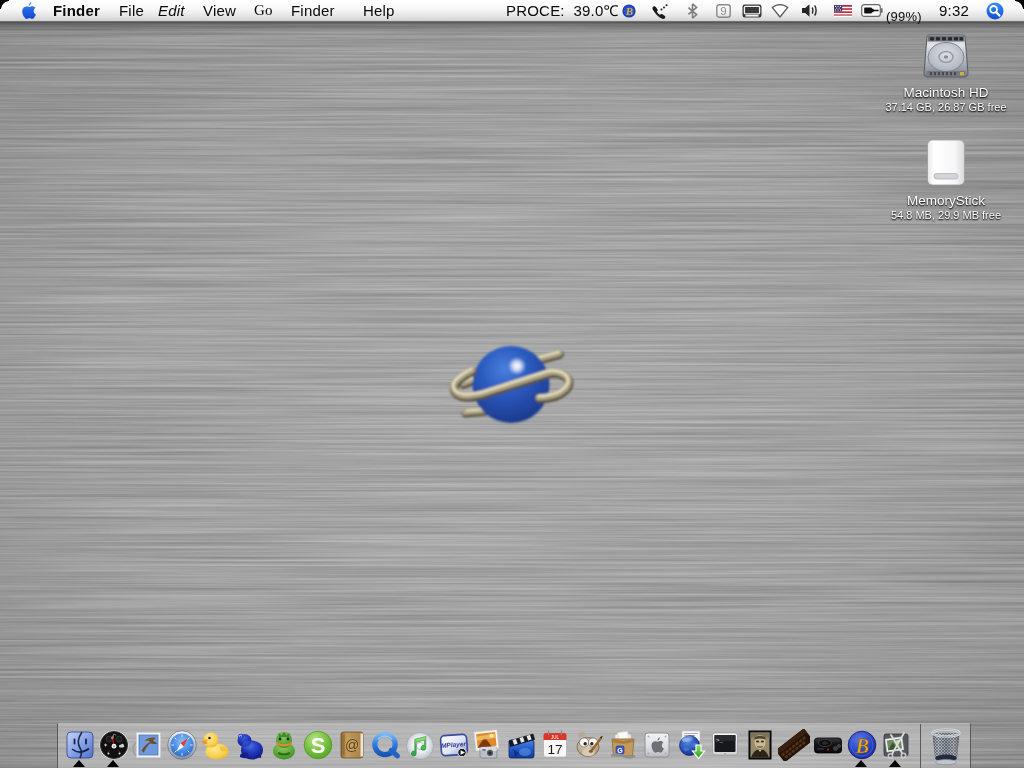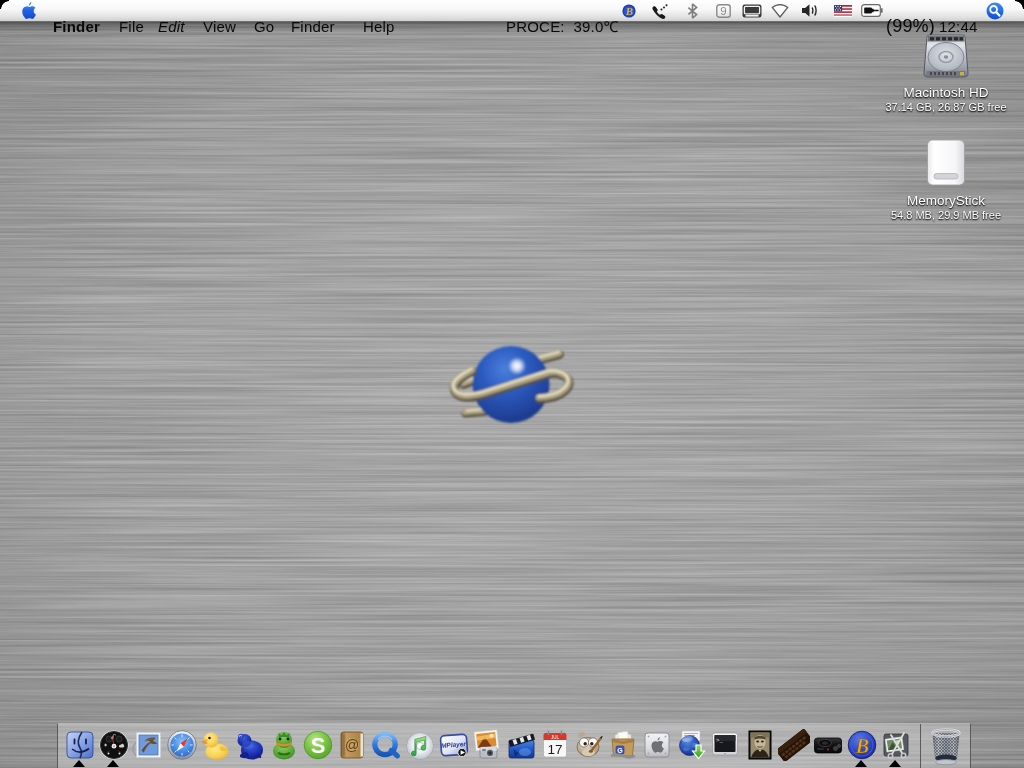--- a/index.html
+++ b/index.html
@@ -1,21 +1,21 @@
 <!DOCTYPE html>
 <html><head><meta charset="utf-8">
 <style>
 html,body{margin:0;padding:0;width:1024px;height:768px;overflow:hidden;background:#9f9f9f;}
 body{font-family:"Liberation Sans",sans-serif;position:relative;}
 .abs{position:absolute;}
 #vig{left:0;top:0;width:1024px;height:768px;
  background:radial-gradient(ellipse 780px 560px at 512px 400px, rgba(255,255,255,0.09), rgba(255,255,255,0.0) 55%, rgba(0,0,0,0.13) 100%);}
 #mbshadow{left:0;top:21px;width:1024px;height:12px;background:linear-gradient(to bottom, rgba(0,0,0,0.50), rgba(0,0,0,0.22) 35%, rgba(0,0,0,0.0));}
 #menubar{left:0;top:0;width:1024px;height:21px;background:linear-gradient(to bottom,#ffffff 0%,#f7f7f7 45%,#e2e2e2 80%,#cfcfcf 100%);border-bottom:1px solid #6f6f6f;}
-.mi{position:absolute;top:16px;height:21px;line-height:21px;font-size:15px;letter-spacing:0.2px;color:#090909;}
+.mi{position:absolute;top:0;height:21px;line-height:21px;font-size:15px;letter-spacing:0.2px;color:#090909;}
 .cornerTL{left:0;top:0;width:9px;height:9px;background:radial-gradient(circle at 100% 100%, rgba(0,0,0,0) 7.5px, #000 8px);}
 .cornerTR{right:0;top:0;width:9px;height:9px;background:radial-gradient(circle at 0% 100%, rgba(0,0,0,0) 7.5px, #000 8px);}
 .dlabel{position:absolute;width:200px;text-align:center;color:#fff;text-shadow:0 1px 2px rgba(0,0,0,0.85), 0 1px 1px rgba(0,0,0,0.6);}
 #dock{left:57px;top:723px;width:912px;height:45px;background:rgba(235,235,235,0.34);border-left:1px solid #5a5a5a;border-right:1px solid #5a5a5a;border-top:1px solid #b5b5b5;}
 #docksep{left:920px;top:724px;width:1px;height:44px;background:#5a5a5a;}
 .dicon{position:absolute;top:729px;width:32px;height:32px;}
 .tri{position:absolute;top:760px;width:0;height:0;border-left:6px solid transparent;border-right:6px solid transparent;border-bottom:7px solid #000;}
 </style></head>
 <body>
 
@@ -85,26 +85,26 @@
         <stop offset="1" stop-color="#1648cc"></stop>
       </linearGradient>
     </defs>
  <path fill="url(#apl)" d="M8.4,4.6 C8.3,3 9.3,1.5 10.6,0.8 C10.9,2.2 10.2,3.8 8.4,4.6 Z
  M12.9,9.6 C12.9,7.6 14.4,6.6 14.5,6.5 C13.6,5.2 12.2,5 11.7,5 C10.4,4.9 9.3,5.7 8.7,5.7 C8.1,5.7 7.1,5 6.1,5.1 C4.7,5.1 3.5,5.9 2.8,7 C1.4,9.4 2.4,13 3.8,15 C4.5,16 5.3,17.1 6.3,17 C7.3,17 7.7,16.4 8.9,16.4 C10.1,16.4 10.4,17 11.5,17 C12.6,17 13.3,16 13.9,15 C14.7,13.9 15,12.8 15,12.7 C15,12.7 12.9,11.9 12.9,9.6 Z"></path>
 </svg>
 <span class="mi" style="left:53px;font-weight:bold;">Finder</span>
 <span class="mi" style="left:119px;text-align:right;">File</span>
 <span class="mi" style="left:158px;font-style:italic;">Edit</span>
 <span class="mi" style="left:203px;">View</span>
-<span class="mi" style="left:254px;">Go</span>
+<span class="mi" style="left:254px;font-family:Liberation Serif, serif;">Go</span>
 <span class="mi" style="left:291px;">Finder</span>
 <span class="mi" style="left:363px;text-align:right;">Help</span>
 <span class="mi" style="left:506px;">PROCE:&nbsp; 39.0℃</span>
-<span class="mi" style="left:886px;font-size:18px;">(99%)</span>
-<span class="mi" style="left:939px;">12:44</span>
+<span class="mi" style="left:886px;font-size:13px;margin-top:6px;">(99%)</span>
+<span class="mi" style="left:939px;">9:32</span>
 <div class="cornerTL abs"></div>
 <div class="cornerTR abs"></div>
 
 <svg class="abs" style="left:622px;top:4px" width="14" height="14">
  <circle cx="7" cy="7" r="6.6" fill="#1d3fae"></circle>
  <circle cx="7" cy="7" r="5.1" fill="#2a56d6"></circle>
  <text x="7.4" y="11.2" font-family="Liberation Serif" font-style="italic" font-weight="bold" font-size="11" fill="#e8b23a" text-anchor="middle">B</text>
 </svg>
 <svg class="abs" style="left:651px;top:3px" width="20" height="16" viewBox="0 0 20 16">
  <path fill="#1a1a1a" d="M2,7 C1,5.5 1.4,4.4 2.4,3.6 C3.3,3 4.2,3.2 4.8,4 L6.4,6.2 C6.9,6.9 6.8,7.6 6.2,8.2 C5.9,8.6 5.9,8.8 6.2,9.3 C6.7,10.1 7.5,10.9 8.3,11.4 C8.8,11.7 9,11.7 9.4,11.4 C10,10.8 10.7,10.7 11.4,11.2 L13.6,12.8 C14.4,13.4 14.5,14.4 13.9,15.2 C13.2,16.1 12,16.3 10.6,15.5 C7.2,13.7 4,10.6 2,7 Z"></path>

